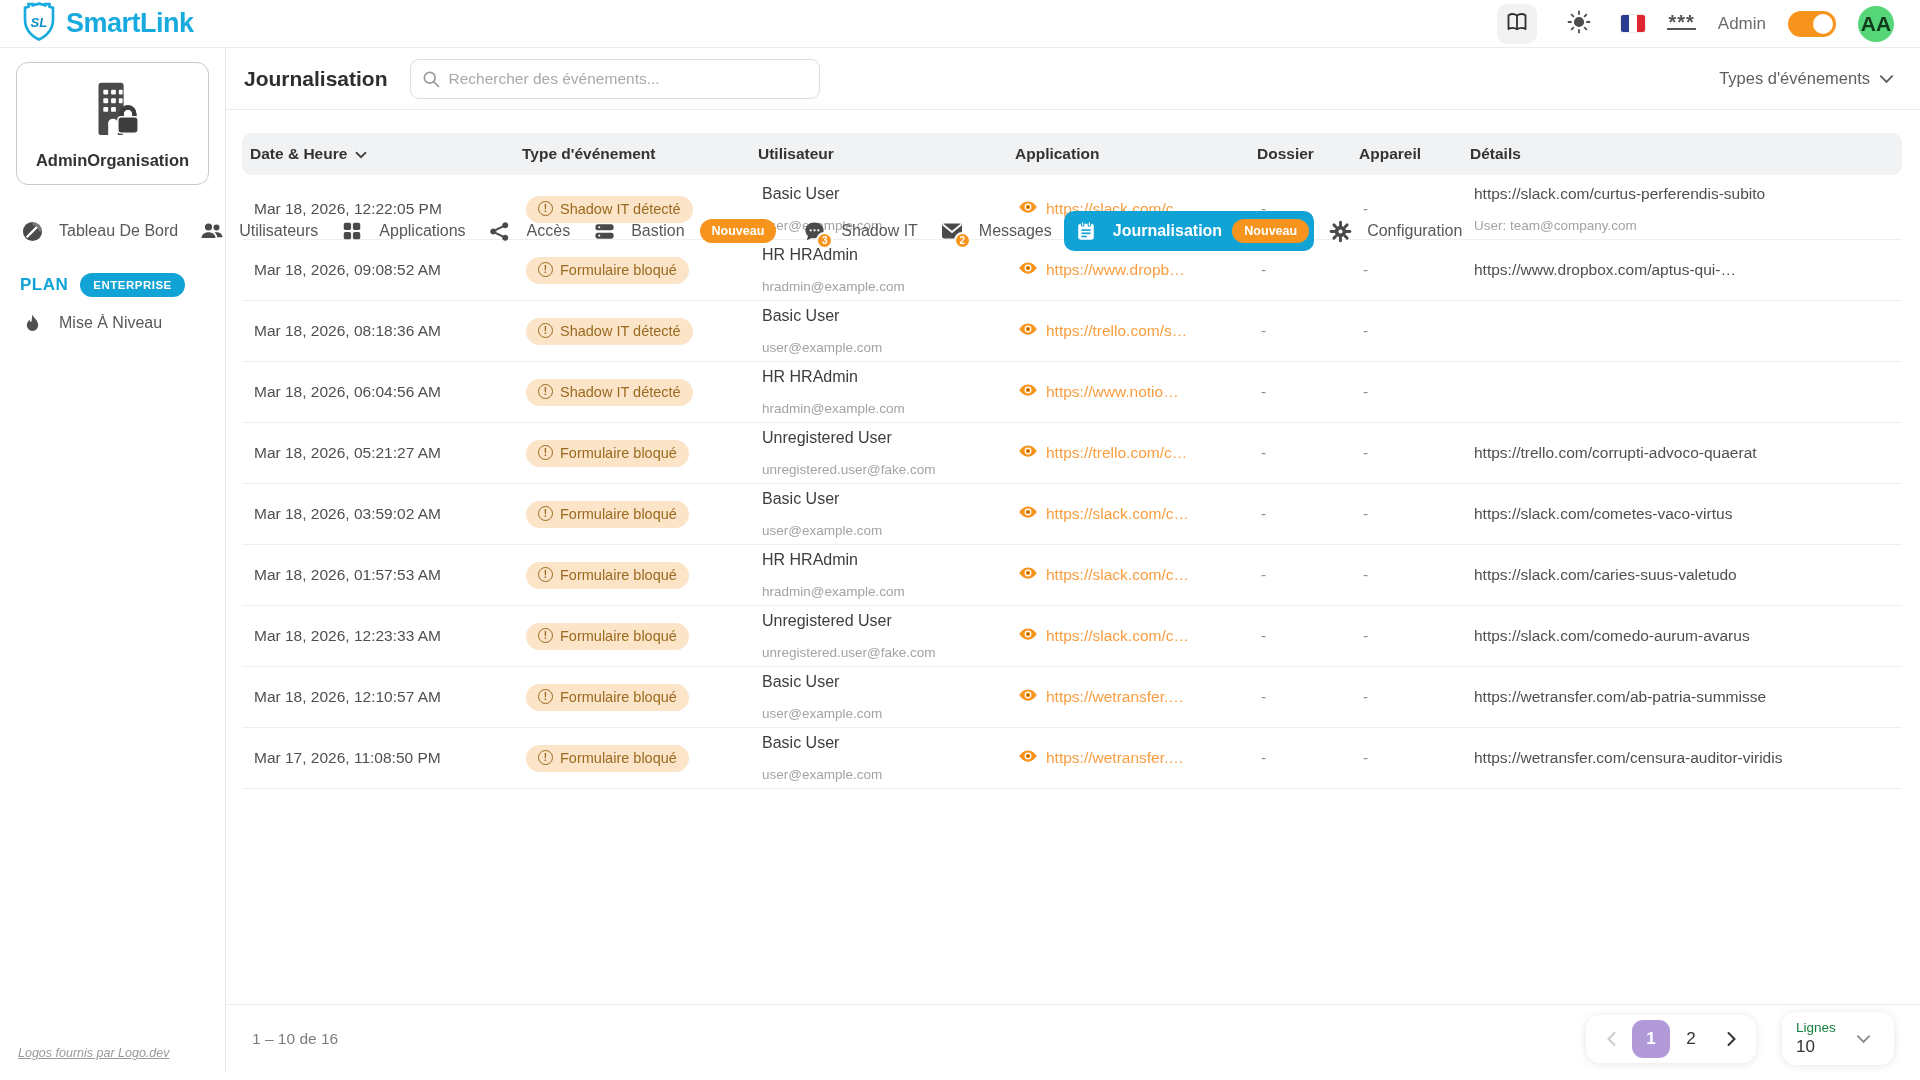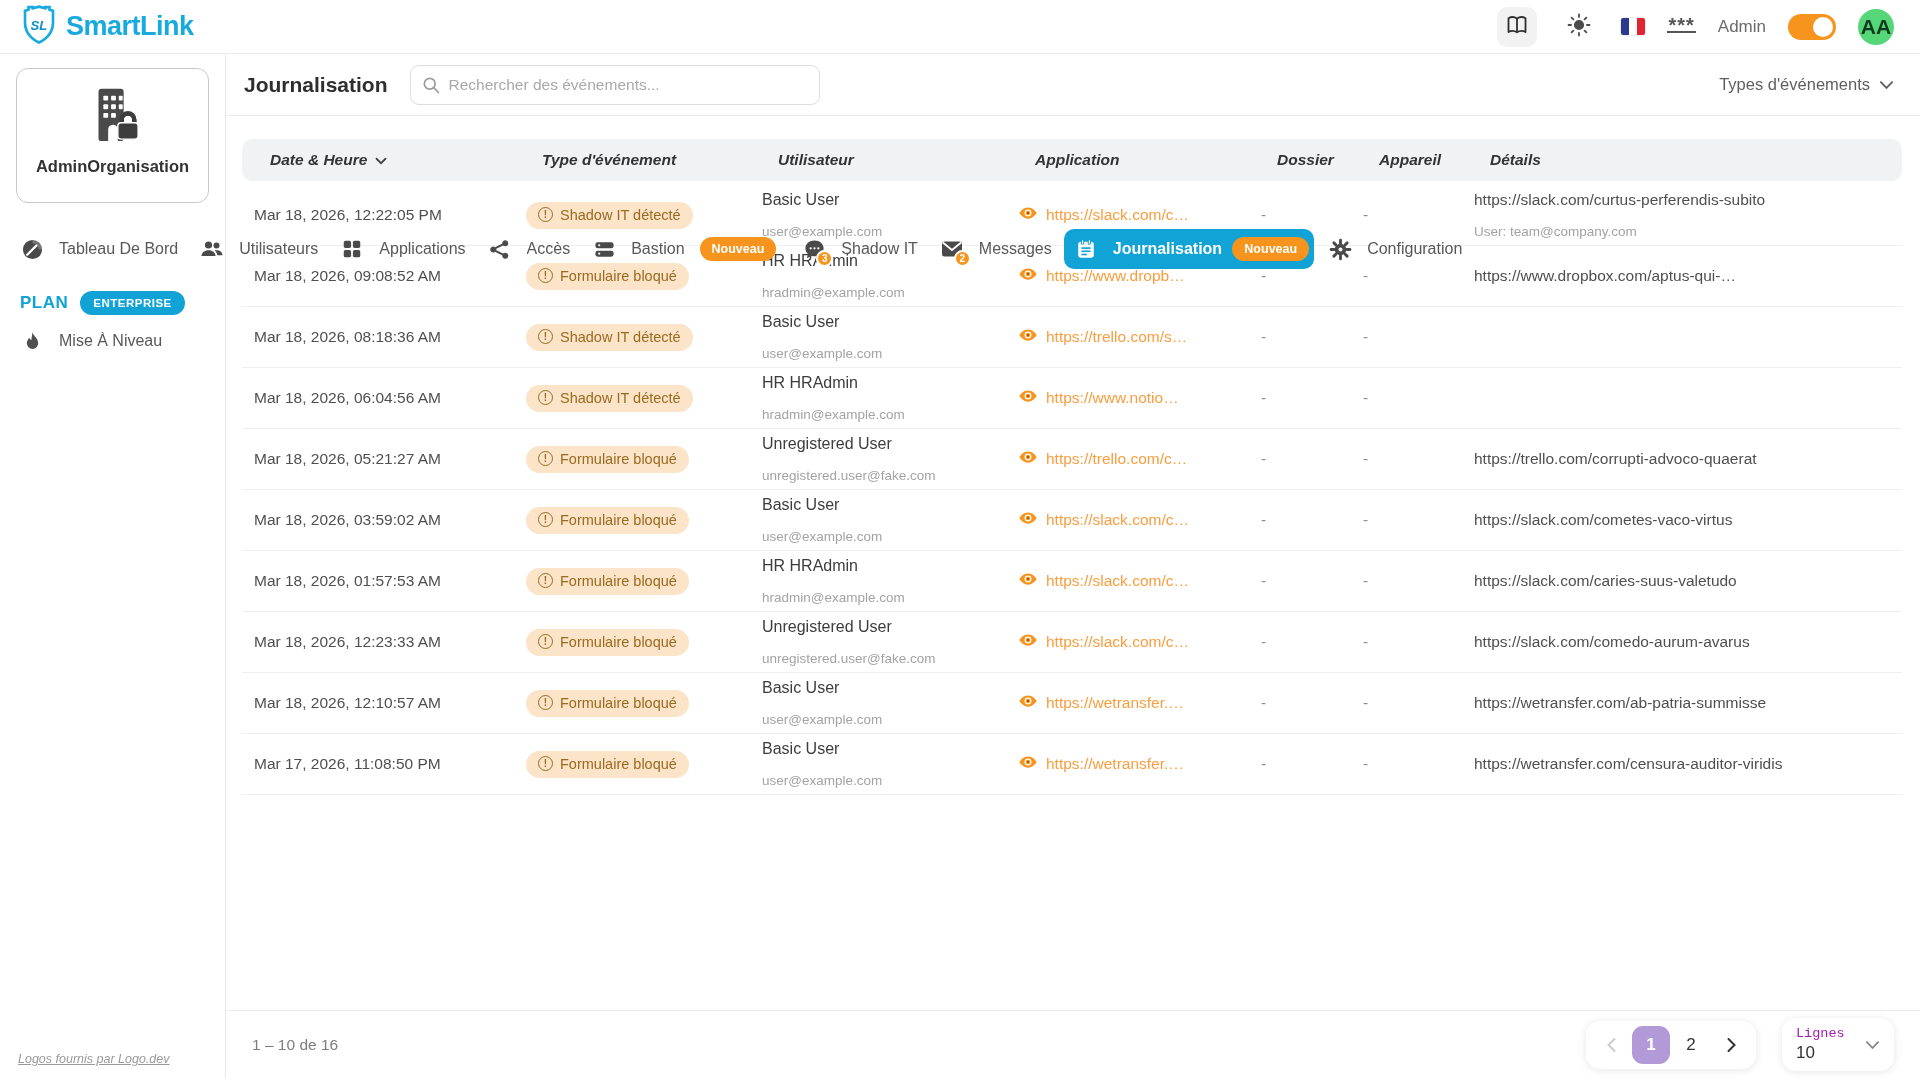--- a/index.html
+++ b/index.html
@@ -1,20 +1,20 @@
 <!DOCTYPE html>
 <html><head>
 <meta charset="utf-8">
 <style>
   * { margin:0; padding:0; box-sizing:border-box; }
   html,body { width:1920px; height:1080px; overflow:hidden; background:#fff;
     font-family:"Liberation Sans","DejaVu Sans",sans-serif; color:#444; }
 
   
-  .topbar { height:54px; display:flex; align-items:center; justify-content:space-between;
+  .topbar { height:48px; display:flex; align-items:center; justify-content:space-between;
     padding:0 26px 0 18px; border-bottom:1px solid #ececec; background:#fff; }
   .brand { display:flex; align-items:center; gap:6px; cursor:pointer; }
   .brand-name { font-size:27px; font-weight:bold; color:#16aadf; letter-spacing:-0.5px; }
   .top-controls { display:flex; align-items:center; gap:22px; }
   .icon-btn { width:40px; height:40px; display:flex; align-items:center; justify-content:center;
     border-radius:10px; cursor:pointer; background:transparent; border:none; }
   .icon-btn.book { background:#f2f2f2; }
   .flag { width:24px; height:17px; display:flex; border-radius:2px; overflow:hidden;
     box-shadow:0 0 2px rgba(0,0,0,.25); cursor:pointer; }
   .flag div { flex:1; }
@@ -25,21 +25,21 @@
   .toggle-knob { position:absolute; top:3px; right:3px; width:20px; height:20px; border-radius:50%; background:#fff; }
   .avatar { width:36px; height:36px; border-radius:50%; background:#55d678; color:#103a1c;
     display:flex; align-items:center; justify-content:center; font-weight:bold; font-size:21px; cursor:pointer; }
 
   
   .layout { display:flex; height:1024px; }
 
   
   .sidebar { width:226px; border-right:1px solid #e9e9e9; padding:14px 10px 10px 10px;
     display:flex; flex-direction:column; flex-shrink:0; }
-  .org-card { border:1px solid #c9c9c9; border-radius:12px; margin:0 6px 26px 6px; padding:16px 8px 26px;
+  .org-card { border:1px solid #c9c9c9; border-radius:12px; margin:0 6px 26px 6px; padding:16px 8px 14px;
     display:flex; flex-direction:column; align-items:center; gap:10px; cursor:pointer; background:#fff; }
   .org-name { font-size:16.5px; font-weight:bold; color:#333; }
 
   .nav { display:flex; gap:2px; }
   .nav-item { display:flex; align-items:center; gap:15px; height:40px; padding:0 10px;
     font-size:16px; color:#585858; cursor:pointer; border-radius:10px; position:relative; }
   .nav-icon { width:24px; height:24px; flex-shrink:0; color:#4a4a4a; position:relative;
     display:flex; align-items:center; justify-content:center; }
   .nav-label { white-space:nowrap; overflow:hidden; }
   .nav-item.active { background:#12a3d6; color:#fff; font-weight:bold; margin-right:2px; padding-right:92px; }
@@ -71,21 +71,21 @@
   .search-box input::placeholder { color:#a9a9a9; }
   .search-icon { position:absolute; left:11px; top:10px; }
   .filter-btn { margin-left:auto; display:flex; align-items:center; gap:9px; font-size:16.5px;
     color:#5f5f5f; cursor:pointer; background:none; border:none;
     font-family:"Liberation Sans","DejaVu Sans",sans-serif; }
 
   
   .table-area { padding:23px 18px 0 16px; flex:1; overflow:hidden; }
   .grid-row { display:grid; grid-template-columns:272px 236px 257px 242px 102px 111px 1fr; align-items:center; }
   .thead { background:#f1f2f3; border-radius:10px; height:42px; font-size:15.5px; font-weight:bold; color:#333; }
-  .thead > div { padding-left:28px;font-style:italic; }
+  .thead > div { padding-left:8px; }
   .th-sort { display:flex; align-items:center; gap:8px; cursor:pointer; }
   .trow { min-height:50px; border-bottom:1px solid #efefef; font-size:15.5px; color:#4f4f4f; padding:6px 0; }
   .trow > div { padding-left:12px; }
   .tbody .trow:first-child { margin-top:4px; }
   .event-pill { display:inline-flex; align-items:center; gap:7px; background:#fbe4c8; color:#9b6a20;
     font-size:14.5px; border-radius:999px; padding:5px 12px 6px; white-space:nowrap; }
   .alert-circle { width:15px; height:15px; border:1.6px solid #9b6a20; border-radius:50%;
     display:inline-flex; align-items:center; justify-content:center; font-size:10px; font-weight:bold; flex-shrink:0; }
   .cell-user .name { font-size:16px; color:#3d3d3d; }
   .cell-user .email, .details-sub { font-size:13.5px; color:#a3a3a3; margin-top:15px; }
@@ -102,21 +102,21 @@
   .footer-right { margin-left:auto; display:flex; align-items:center; gap:26px; }
   .pagination { display:flex; align-items:center; background:#fff; border-radius:14px;
     box-shadow:0 1px 8px rgba(0,0,0,.10); padding:5px 6px; gap:2px; }
   .page-btn { width:38px; height:38px; border:none; background:transparent; border-radius:11px;
     display:flex; align-items:center; justify-content:center; font-size:17px; color:#333;
     cursor:pointer; font-family:"Liberation Sans","DejaVu Sans",sans-serif; }
   .page-btn.active { background:#b29ad8; color:#fff; font-weight:bold; }
   .page-btn.disabled { color:#ccc; cursor:default; }
   .rows-select { display:flex; align-items:center; background:#fff; border-radius:14px;
     box-shadow:0 1px 8px rgba(0,0,0,.10); padding:8px 14px; gap:20px; cursor:pointer; min-width:112px; }
-  .rows-select .lbl { font-size:13.5px; color:#a21caf;font-family:Liberation Mono, monospace; }
+  .rows-select .lbl { font-size:13.5px; color:#15803d; }
   .rows-select .val { font-size:17px; color:#333; margin-top:2px; }
 </style>
 </head>
 <body>
 
 <header class="topbar">
   <div class="brand">
     <span>
       <svg width="42" height="42" viewBox="0 0 48 48">
         <path d="M24 3 L31 5 V3.5 H36 V6.5 L40 7.8 V21 C40 32 33 39.5 24 44 C15 39.5 8 32 8 21 V7.8 L12 6.5 V3.5 H17 V5 Z" fill="#ffffff" stroke="#16aadf" stroke-width="3"></path>

